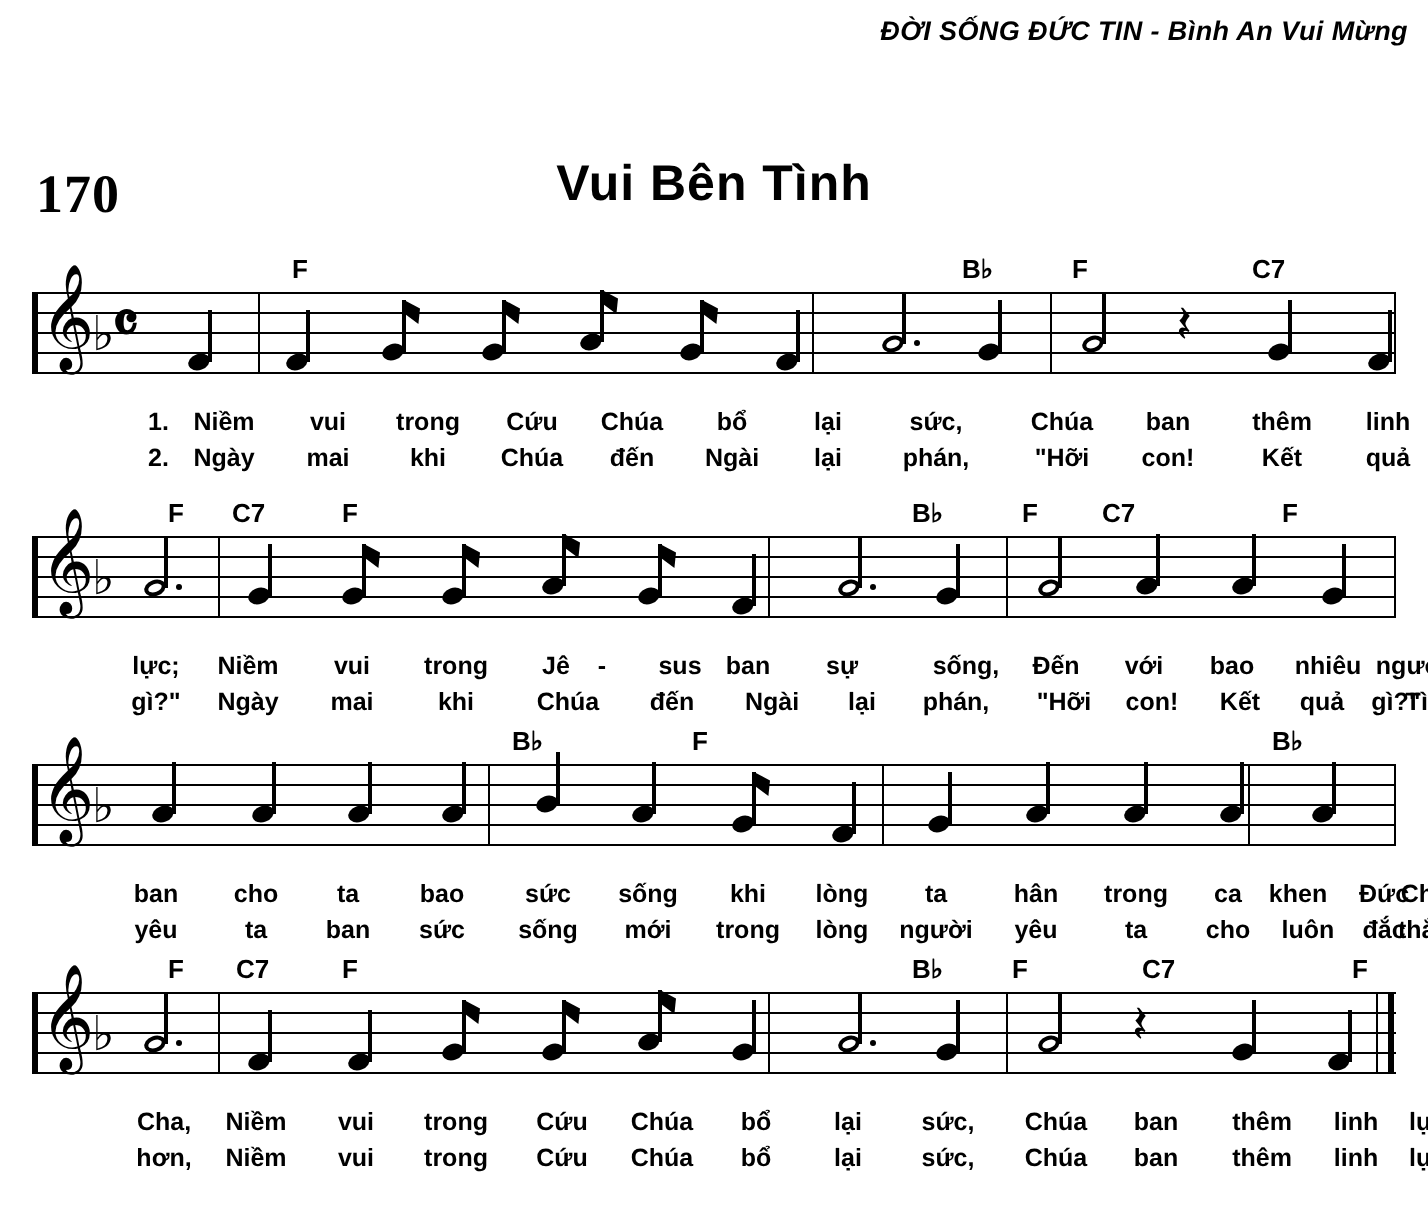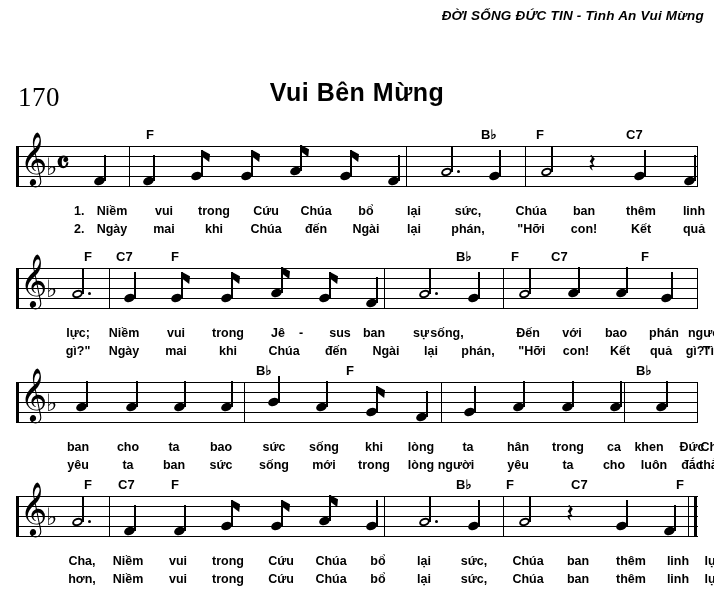--- a/index.html
+++ b/index.html
@@ -29,21 +29,21 @@
     white-space: nowrap;
   }
 
   
   .song-number {
     position: absolute;
     left: 18px;
     top: 82px;
     font-family: "Liberation Serif", serif;
     font-size: 27px;
-    font-weight: normal;
+    font-weight: bold;
     letter-spacing: 0.5px;
   }
   .song-title {
     position: absolute;
     left: 0;
     right: 0;
     top: 78px;
     text-align: center;
     font-family: "Liberation Sans", sans-serif;
     font-size: 25px;
@@ -191,24 +191,24 @@
   }
   .verse-num {
     position: absolute;
     white-space: nowrap;
     font-weight: bold;
   }
 </style>
 </head>
 <body>
 
-<div class="header">ĐỜI SỐNG ĐỨC TIN - Tình An Vui Mừng</div>
+<div class="header">ĐỜI SỐNG ĐỨC TIN - Bình An Vui Mừng</div>
 
 <div class="song-number">170</div>
-<div class="song-title">Vui Bên Mừng</div>
+<div class="song-title">Vui Bên Tình</div>
 
 <div class="system system-1">
   <div class="staff">
     <div class="line l1"></div>
     <div class="line l2"></div>
     <div class="line l3"></div>
     <div class="line l4"></div>
     <div class="line l5"></div>
 
     <div class="barline start"></div>
@@ -377,25 +377,25 @@
   <div class="lyric-line" style="top:58px">
     <span class="syl" style="left:62px">lực;</span>
     <span class="syl" style="left:108px">Niềm</span>
     <span class="syl" style="left:160px">vui</span>
     <span class="syl" style="left:212px">trong</span>
     <span class="syl" style="left:262px">Jê</span>
     <span class="syl" style="left:285px">-</span>
     <span class="syl" style="left:324px">sus</span>
     <span class="syl" style="left:358px">ban</span>
     <span class="syl" style="left:405px">sự</span>
-    <span class="syl" style="left:431px">sống,</span>
+    <span class="syl" style="left:467px">sống,</span>
     <span class="syl" style="left:512px">Đến</span>
     <span class="syl" style="left:556px">với</span>
     <span class="syl" style="left:600px">bao</span>
-    <span class="syl" style="left:648px">phán</span>
+    <span class="syl" style="left:648px">nhiêu</span>
     <span class="syl" style="left:692px">người.</span>
   </div>
 
   <div class="lyric-line" style="top:76px">
     <span class="syl" style="left:62px">gì?"</span>
     <span class="syl" style="left:108px">Ngày</span>
     <span class="syl" style="left:160px">mai</span>
     <span class="syl" style="left:212px">khi</span>
     <span class="syl" style="left:268px">Chúa</span>
     <span class="syl" style="left:320px">đến</span>
@@ -493,21 +493,21 @@
 
   <div class="lyric-line" style="top:76px">
     <span class="syl" style="left:62px">yêu</span>
     <span class="syl" style="left:112px">ta</span>
     <span class="syl" style="left:158px">ban</span>
     <span class="syl" style="left:205px">sức</span>
     <span class="syl" style="left:258px">sống</span>
     <span class="syl" style="left:308px">mới</span>
     <span class="syl" style="left:358px">trong</span>
     <span class="syl" style="left:405px">lòng</span>
-    <span class="syl" style="left:440px">người</span>
+    <span class="syl" style="left:452px">người</span>
     <span class="syl" style="left:502px">yêu</span>
     <span class="syl" style="left:552px">ta</span>
     <span class="syl" style="left:598px">cho</span>
     <span class="syl" style="left:638px">luôn</span>
     <span class="syl" style="left:676px">đắc</span>
     <span class="syl" style="left:700px">thắng</span>
   </div>
 </div>
 
 <div class="system system-4">

